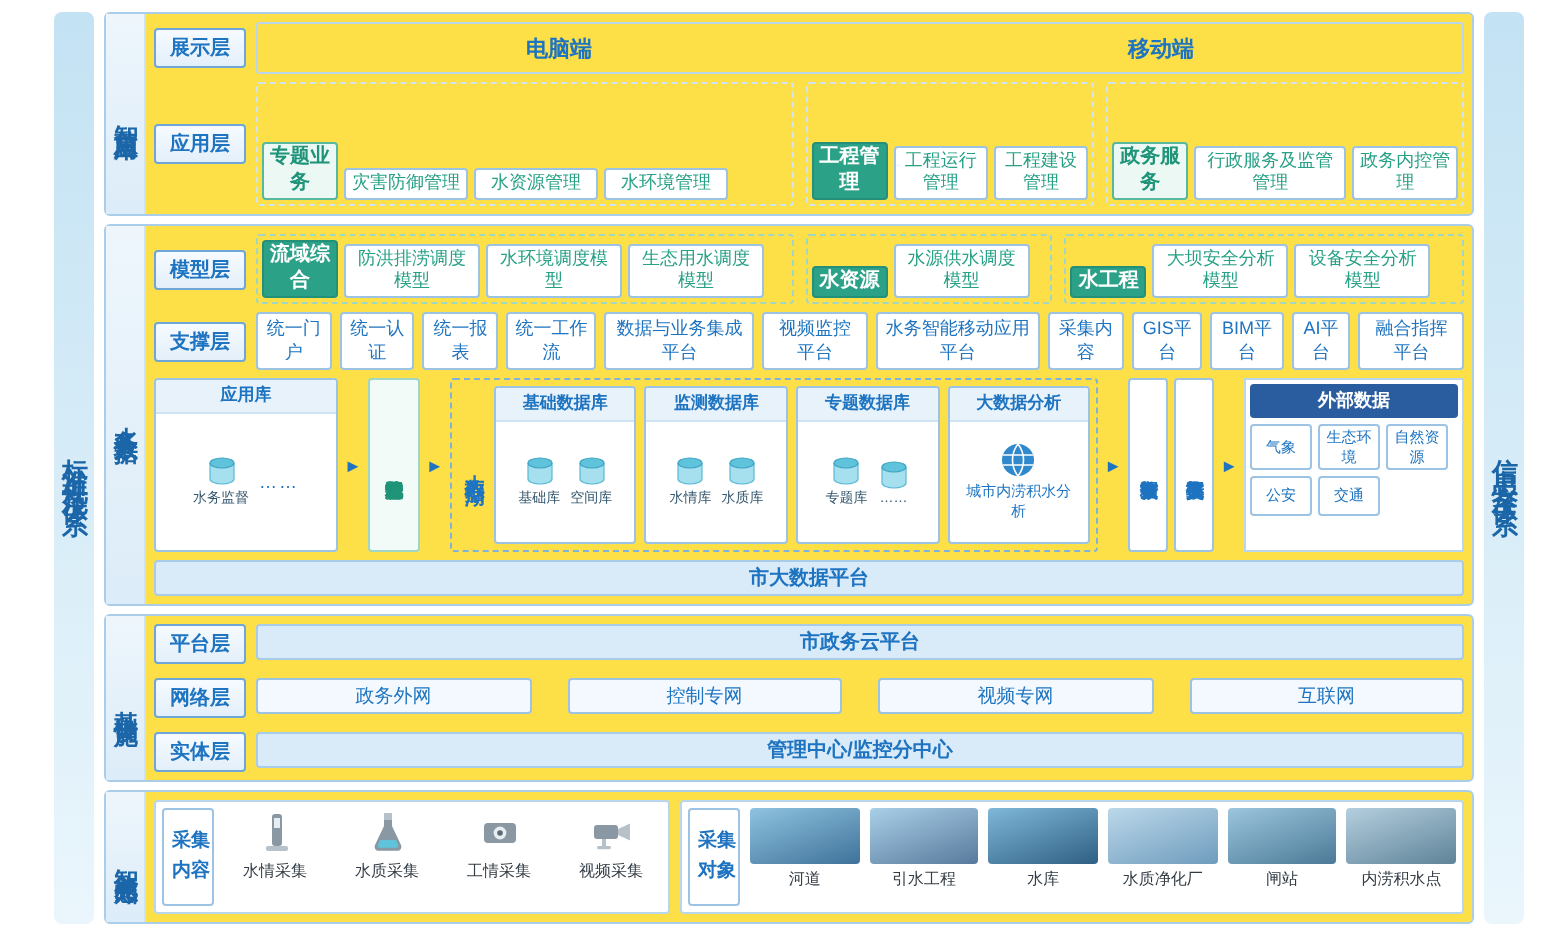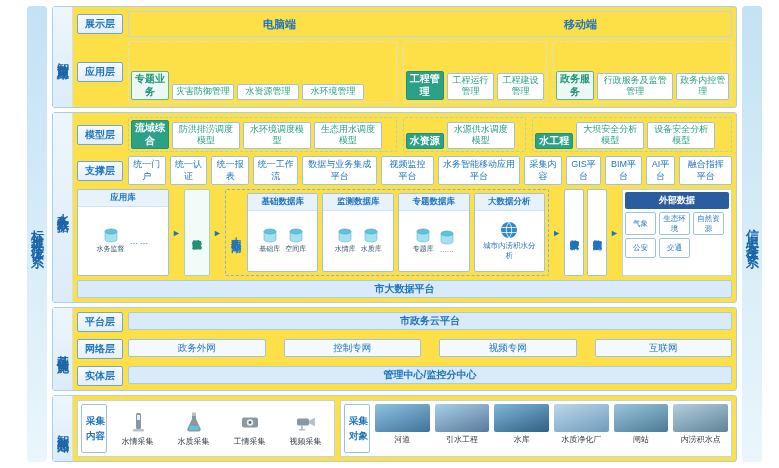--- a/index.html
+++ b/index.html
@@ -88,21 +88,21 @@
 
   .net-items { flex:1; display:flex; gap:18px; }
   .net-item { flex:1; height:18px; display:flex; align-items:center; justify-content:center;
               border:1px solid #9cc3e4; background:#f3f9fe; border-radius:2px; color:#1e74c0; font-size:9.5px; }
 
   
   .percep-box { border:1px solid #b8d6ee; border-radius:2px; display:flex; gap:5px; padding:3px; align-items:stretch; background:#fff; }
   .cap-label { flex:0 0 26px; border:1px solid #9cc3e4; border-radius:2px; display:flex; align-items:center;
                justify-content:center; color:#1e74c0; font-weight:bold; font-size:9.5px; text-align:right;
                word-break:break-all; line-height:1.5; padding:1px;font-family:Liberation Serif, serif; }
-  .sensor { flex:1; display:flex; flex-direction:column; align-items:center; justify-content:center; gap:2px; }
+  .sensor { flex:1; display:flex; flex-direction:column; align-items:center; justify-content:flex-start; gap:2px; }
   .sensor-icon { width:24px; height:24px; display:flex; align-items:center; justify-content:center; }
   .caption { font-size:8px; color:#333c44; white-space:nowrap; }
   .photo-item { flex:1; display:flex; flex-direction:column; align-items:center; gap:2px; min-width:0;text-align:right; }
   .photo { width:100%; height:28px; border-radius:2px; }
   .p1 { background:linear-gradient(160deg,#8fc3e0,#3f7299); }
   .p2 { background:linear-gradient(160deg,#a9d0e8,#58799c); }
   .p3 { background:linear-gradient(160deg,#7fb8d8,#2f5f84); }
   .p4 { background:linear-gradient(160deg,#bcd8ea,#6e9cbd); }
   .p5 { background:linear-gradient(160deg,#9cc5de,#4b7a96); }
   .p6 { background:linear-gradient(160deg,#b4cfdf,#5f8398); }

